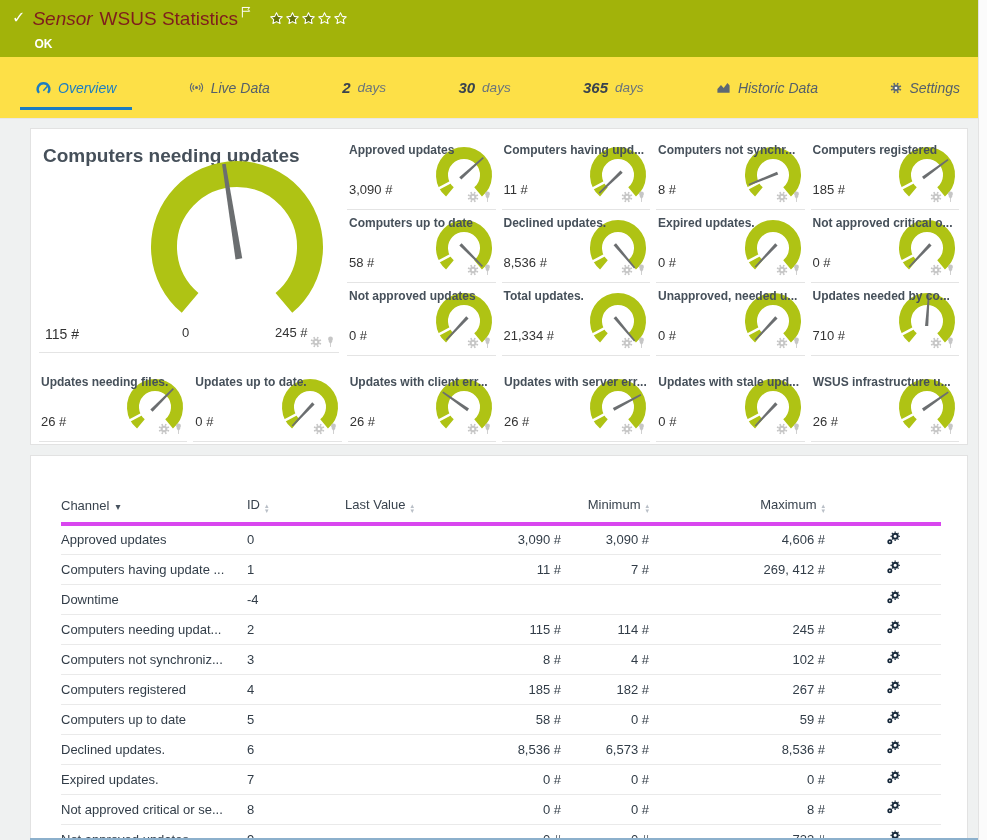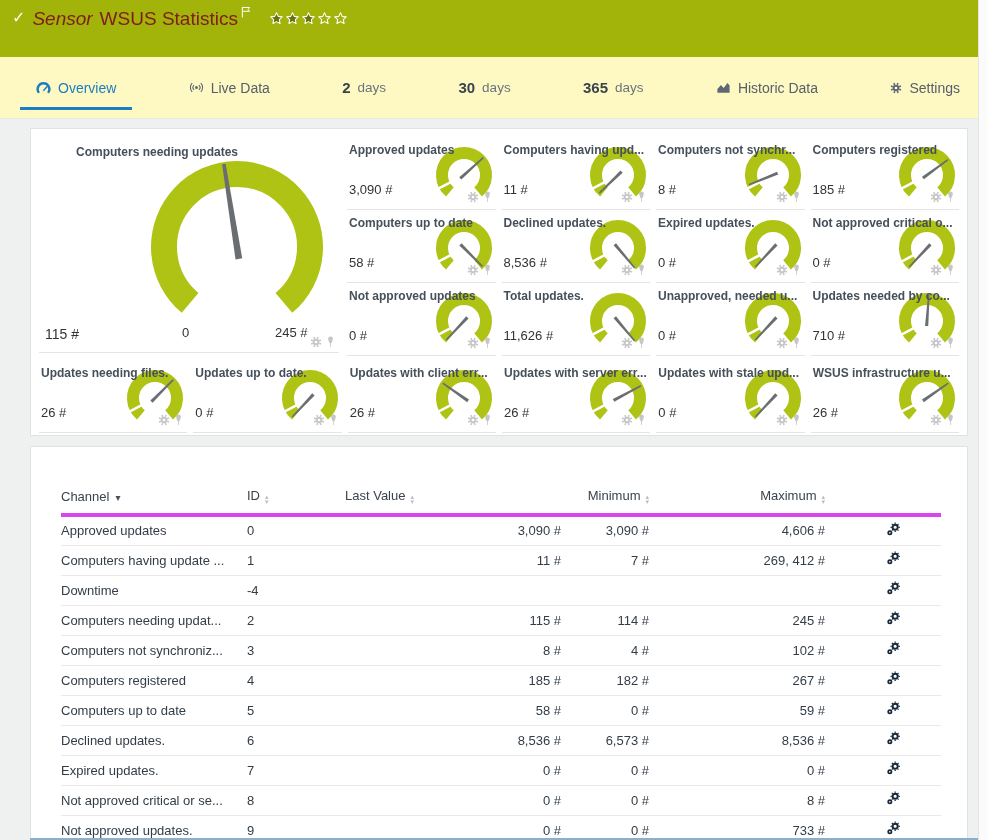--- a/index.html
+++ b/index.html
@@ -21,23 +21,24 @@
   .check { color:#fff; font-size:16px; font-weight:bold; margin:1px 7px 0 0; line-height:1; }
   .title-line { display:flex; align-items:flex-start; color:#7f1d1d; font-size:19px; line-height:1.1; }
   .kind { font-style: italic; margin-right: 7px; }
   .flag { margin: -3px 0 0 3px; display:inline-flex; }
   .stars { display:flex; gap:1px; margin:2px 0 0 18px; }
   .stars span { display:inline-flex; cursor:pointer; }
   .status { color:#fff; font-weight:bold; font-size:12px; margin-top:7px; padding-left:2px; }
 
   
   .tabs {
-    height: 62px; background:#fef9c3; border-bottom:1px solid #e7e7e7;
+    height: 62px; background:#fde047; border-bottom:1px solid #e7e7e7;
     display:flex; align-items:center; justify-content:space-between;
     padding: 0 12px 0 30px;
+    font-style: italic;
   }
   .tab { position:relative; display:flex; align-items:center; gap:7px; height:100%;
          font-size:14px; color:#55606a; cursor:pointer; padding:0 6px; }
   .tab-icon { display:inline-flex; color:#5d6873; }
   .tab.active, .tab.active .tab-icon { color:#1b7dc2; }
   .tab.active::after { content:""; position:absolute; left:-10px; right:-10px; bottom:8px;
                        height:3px; background:#1b7dc2; }
   .tab-num { font-weight:bold; color:#39434e; font-size:15px; }
   .tab-num + .tab-label { font-size:13.5px; color:#6a747c; }
 
@@ -45,29 +46,29 @@
   .panel { background:#fff; border:1px solid #e2e2e2; margin:0 10px 10px 30px; }
 
   
   .gauges-panel { padding: 8px 8px 2px 8px; }
   .gauges-top { display:flex; }
   .tile { position:relative; border-bottom:1px solid #e4e4e4; overflow:visible; }
   .main-tile { width:300px; height:216px; flex:none; margin-right:8px; }
   .small-grid { flex:1; display:grid; grid-template-columns:repeat(4,1fr);
                 grid-auto-rows:73px; column-gap:6px; }
   .bottom-grid { display:grid; grid-template-columns:repeat(6,1fr);
-                 grid-auto-rows:73px; column-gap:6px; margin-top:4px; }
+                 grid-auto-rows:73px; column-gap:6px; margin-top:13px; }
   .tile-title { position:absolute; top:6px; left:2px; font-size:12px; font-weight:bold;
                 color:#46505a; white-space:nowrap; z-index:2; }
   .gauge-holder { position:absolute; top:9px; right:3px; width:58px; height:58px; }
   .tile-value { position:absolute; bottom:12px; left:2px; font-size:13px; color:#333; }
   .tile-icons { position:absolute; bottom:6px; right:4px; display:flex; gap:4px;
                 align-items:center; color:#c6c6c6; }
   .tile-icons span { display:inline-flex; cursor:pointer; }
-  .main-title { position:absolute; top:8px; left:4px; font-size:12px; font-weight:bold; color:#46505a;margin-left:33px; }
+  .main-title { position:absolute; top:8px; left:4px; font-size:19px; font-weight:bold; color:#46505a; }
   .main-gauge-holder { position:absolute; top:23px; left:111px; width:174px; height:174px; }
   .scale-min { position:absolute; top:188px; left:143px; font-size:13px; color:#333; }
   .scale-max { position:absolute; top:188px; left:236px; font-size:13px; color:#333; }
   .main-value { position:absolute; bottom:10px; left:6px; font-size:14px; color:#333; }
   .main-tile .tile-icons { bottom:4px; }
 
   
   .table-panel { padding: 34px 26px 0 30px; height: 430px; }
   table { width:100%; border-collapse:collapse; table-layout:fixed; }
   th { font-weight:normal; font-size:13px; color:#39434e; text-align:left;
@@ -125,20 +126,21 @@
                 <path d="M12 2.8l2.8 5.8 6.4.8-4.7 4.4 1.2 6.3L12 17l-5.7 3.1 1.2-6.3L2.8 9.4l6.4-.8z" fill="none" stroke="#fff" stroke-width="1.7" stroke-linejoin="round"></path>
               </svg>
             </span>
             <span>
               <svg viewBox="0 0 24 24" width="15" height="15">
                 <path d="M12 2.8l2.8 5.8 6.4.8-4.7 4.4 1.2 6.3L12 17l-5.7 3.1 1.2-6.3L2.8 9.4l6.4-.8z" fill="none" stroke="#fff" stroke-width="1.7" stroke-linejoin="round"></path>
               </svg>
             </span>
           </span>
       </div>
+      <div class="status">OK</div>
     </div>
   </header>
 
   <nav class="tabs" id="tabs">
       <div class="tab active">
         <span class="tab-icon">
           <svg viewBox="0 0 16 16" width="15" height="15" fill="none" stroke="currentColor">
             <path d="M2.6 12.8 A6.2 6.2 0 1 1 13.4 12.8" stroke-width="2.6" stroke-linecap="round"></path>
             <path d="M7.8 11.5 12.2 6.6" stroke-width="1.5"></path>
           </svg>
@@ -542,21 +544,21 @@
                 </span>
     </div>
   </div>
             <div class="tile small-tile">
     <div class="tile-title">Total updates.</div>
     <div class="gauge-holder"><svg width="58" height="58" viewBox="0 0 58 58">
                   <path d="M 14.9 45.9 A 22 22 0 1 1 43.1 45.9" fill="none" stroke="#afc314" stroke-width="12"></path>
                   <line x1="16.2" y1="35.8" x2="3.0" y2="42.8" stroke="#fff" stroke-width="2.5"></line>
                   <polygon points="27.4,34 30.6,34 29.8,3 28.2,3" fill="#6b6e70" transform="rotate(140 29 29)"></polygon>
                 </svg></div>
-    <div class="tile-value">11,626 #</div>
+    <div class="tile-value">21,334 #</div>
     <div class="tile-icons">
       <span class="mini-gear">
                   <svg viewBox="0 0 16 16" width="12" height="12">
                     <g stroke="currentColor" stroke-width="2.1">
                       <line x1="12.3" y1="9.7" x2="14.7" y2="10.7"></line>
                       <line x1="9.8" y1="12.2" x2="10.8" y2="14.6"></line>
                       <line x1="6.3" y1="12.3" x2="5.3" y2="14.7"></line>
                       <line x1="3.8" y1="9.8" x2="1.4" y2="10.8"></line>
                       <line x1="3.7" y1="6.3" x2="1.3" y2="5.3"></line>
                       <line x1="6.2" y1="3.8" x2="5.2" y2="1.4"></line>

